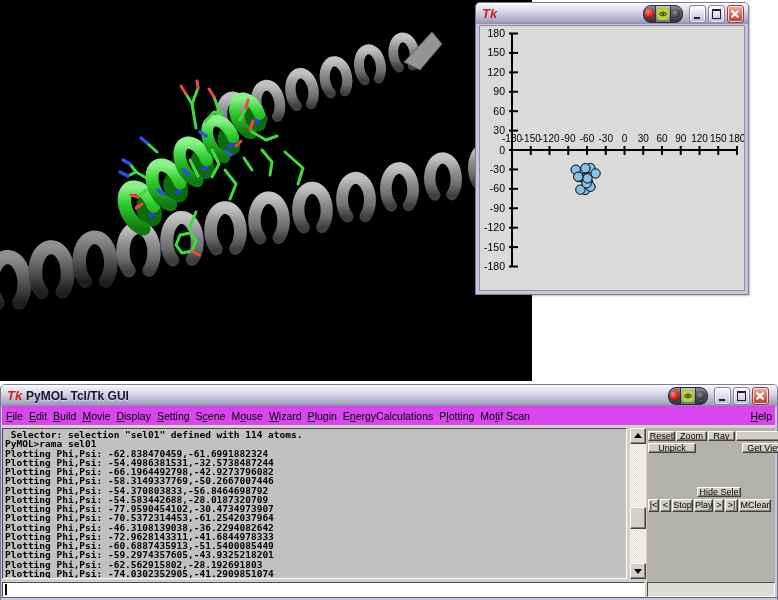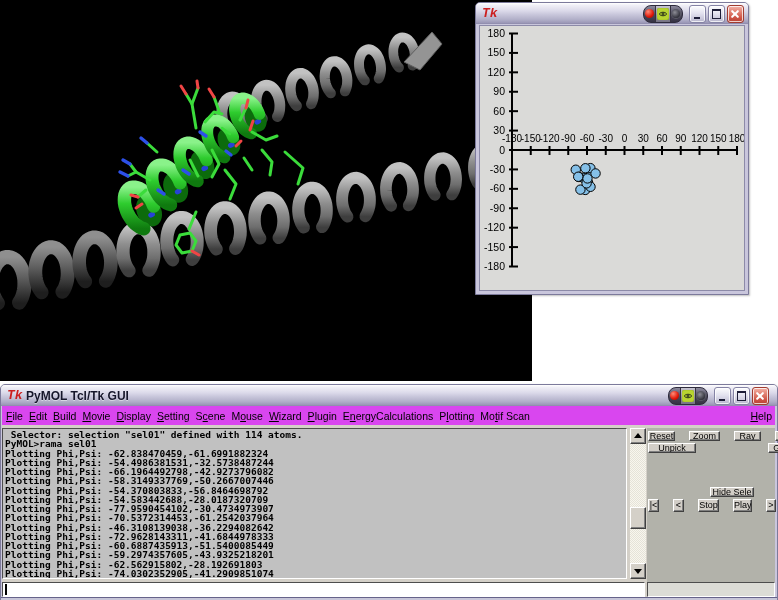--- a/index.html
+++ b/index.html
@@ -10,21 +10,21 @@
   
   .viewport3d{position:absolute;left:0;top:0;width:532px;height:381px;background:#000;}
 
   
   .window{position:absolute;background:#c9c6dc;border:1px solid #7c7a9b;
           border-radius:5px 5px 0 0;box-shadow:1px 1px 2px rgba(0,0,0,.25);}
   .titlebar{position:relative;height:21px;border-radius:4px 4px 0 0;
      background:linear-gradient(180deg,#ffffff 0%,#efeef6 12%,#dbd9e9 38%,#c8c6db 55%,#b2b0c9 78%,#9996b5 96%,#8784a6 100%);
      display:flex;align-items:center;padding:0 4px;}
   .tk-icon{width:15px;height:14px;margin:0 4px 0 2px;flex:0 0 auto;
-     font-family:Liberation Mono, monospace;font-style:italic;font-weight:bold;
+     font-family:Liberation Sans, sans-serif;font-style:italic;font-weight:bold;
      font-size:13px;line-height:14px;color:#cc1f1f;text-align:center;}
   .title-text{font-size:12px;font-weight:bold;color:#16162b;white-space:nowrap;
      text-shadow:0 1px 0 rgba(255,255,255,.45);}
   .tb-controls{margin-left:auto;display:flex;align-items:center;gap:2px;}
   .titlebar-gui{padding-right:8px;}
   
   .pill{width:38px;height:16px;border-radius:8px;margin-right:4px;
      background:linear-gradient(180deg,#8d8a9e,#4a4758 55%,#353244);
      border:1px solid #2e2b3c;display:flex;align-items:center;overflow:hidden;}
   .pill-seg{height:100%;display:flex;align-items:center;justify-content:center;flex:1;}
@@ -85,21 +85,21 @@
      border-left:4px solid transparent;border-right:4px solid transparent;border-bottom:5px solid #000;}
   .arrow-down{position:absolute;left:3px;top:5px;width:0;height:0;
      border-left:4px solid transparent;border-right:4px solid transparent;border-top:5px solid #000;}
   .sb-thumb{position:absolute;left:0;top:79px;width:14px;height:20px;background:#d4d0c8;
      border-top:1px solid #fff;border-left:1px solid #fff;
      border-right:1px solid #404040;border-bottom:1px solid #404040;
      box-shadow:inset -1px -1px 0 #808080;}
   
   .right-panel{position:absolute;left:645px;top:0;right:0px;bottom:-22px;background:#b2b2aa;}
   .btn-rows{display:flex;flex-direction:column;gap:2px;padding:3px 0 0 1px;}
-  .btn-row{display:flex;gap:14px;}
+  .btn-row{display:flex;gap:1px;}
   .tkbtn{box-sizing:border-box;background:#d2cec7;
      border-top:1px solid #fff;border-left:1px solid #fff;
      border-right:1px solid #404040;border-bottom:1px solid #404040;
      box-shadow:inset -1px -1px 0 #808080;
      font-size:9px;color:#000;text-align:center;height:10px;line-height:9px;
      white-space:nowrap;overflow:hidden;flex:0 0 auto;}
   .row3 .tkbtn{height:13px;line-height:11px;}
   
   .bottom-row{position:absolute;left:0;right:0;top:176px;height:16px;}
   .cmd-entry{position:absolute;left:0px;top:0;width:643px;height:15px;box-sizing:border-box;background:#fff;

